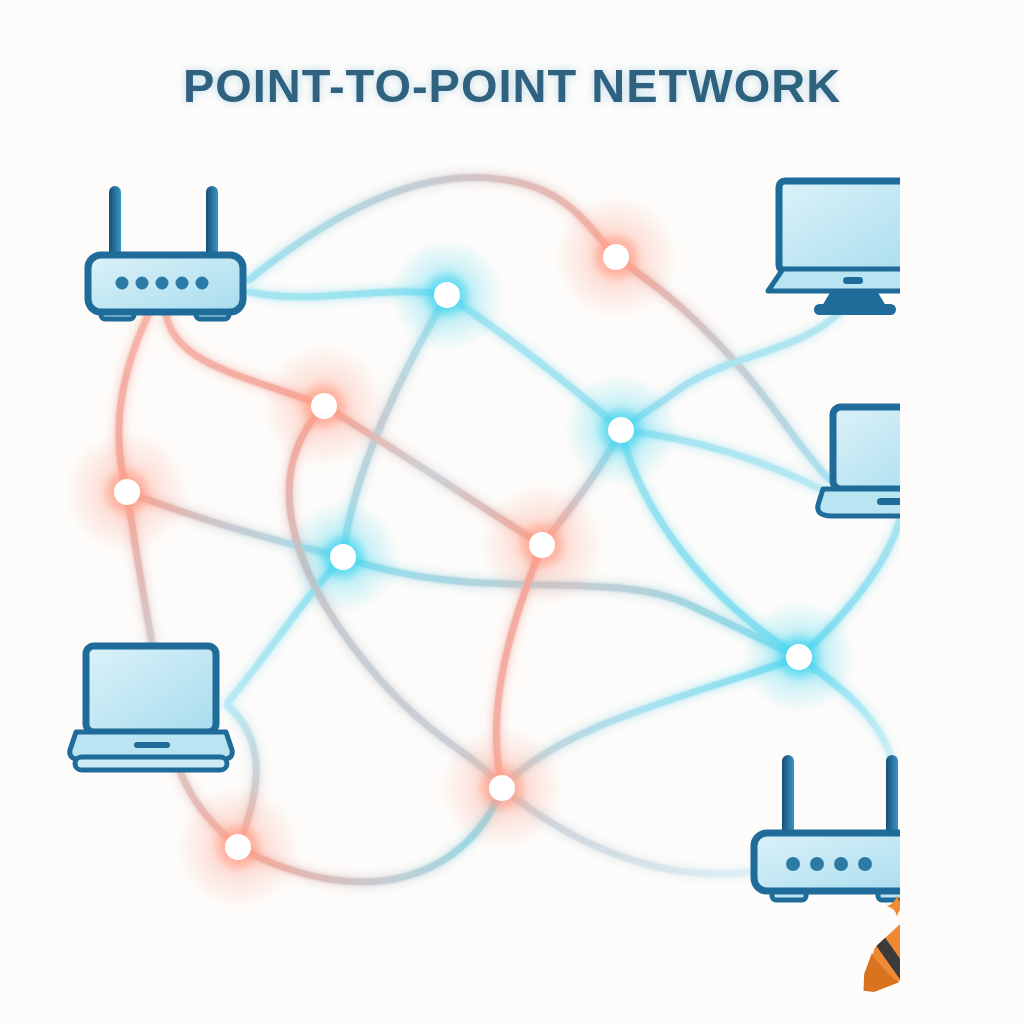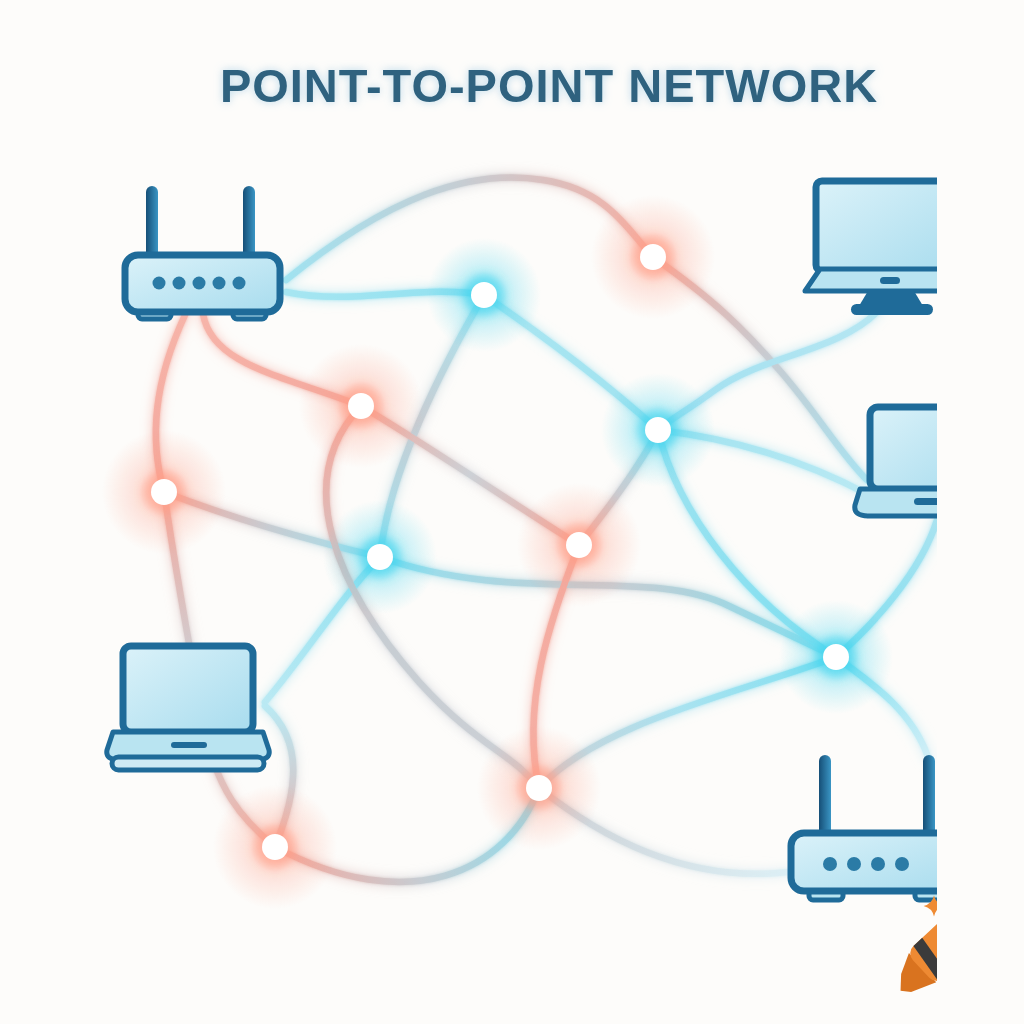--- a/index.html
+++ b/index.html
@@ -1,17 +1,17 @@
 <!DOCTYPE html>
 <html style="--background: #fdfcfa; --title: #2f627f; --outline: #1f6b99; --fill-light: #dbf2f9; --fill-dark: #a8dcee; --fill-mid: #b9e4f1; --fill-pale: #cdeaf4; --led: #2b7ba6; --ant-dark: #164f77; --ant-light: #3a95c4; --pink-line: #f3a99e; --cyan-line: #9fe2f0; --gray-line: #c6ccd2; --glow-pink: #ff9d86; --glow-cyan: #3fd4ee; --crayon-orange: #ee8a33; --crayon-tip: #d9731f; --crayon-dark: #c3621d; --crayon-stripe: #3b3b3b; --sparkle: #ef8b33;"><head>
 <meta charset="utf-8">
 <style>
   html,body{margin:0;padding:0;background:var(--background,#fdfcfa);}
   #stage{position:relative;width:900px;height:1024px;overflow:hidden;background:var(--background,#fdfcfa);
-         font-family:"Liberation Sans", sans-serif;margin-left:37px;}
+         font-family:"Liberation Sans", sans-serif;}
   #page-title{position:absolute;top:58px;left:0;width:1024px;margin:0;text-align:center;
               font-size:47px;font-weight:bold;letter-spacing:1px;color:var(--title,#2f627f);
               text-shadow:0 0 9px rgba(165,206,228,.75);}
   svg{position:absolute;top:0;left:0;}
   .dev-body{fill:url(#devGrad);stroke:var(--outline);stroke-width:7;}
   .ledge{fill:var(--fill-mid);stroke:var(--outline);stroke-width:5;stroke-linejoin:round;}
   .bar{fill:var(--fill-pale);stroke:var(--outline);stroke-width:5;}
   .foot{fill:var(--fill-mid);stroke:var(--outline);stroke-width:5;}
   .ant{fill:url(#antGrad);}
   .led{fill:var(--led);}

